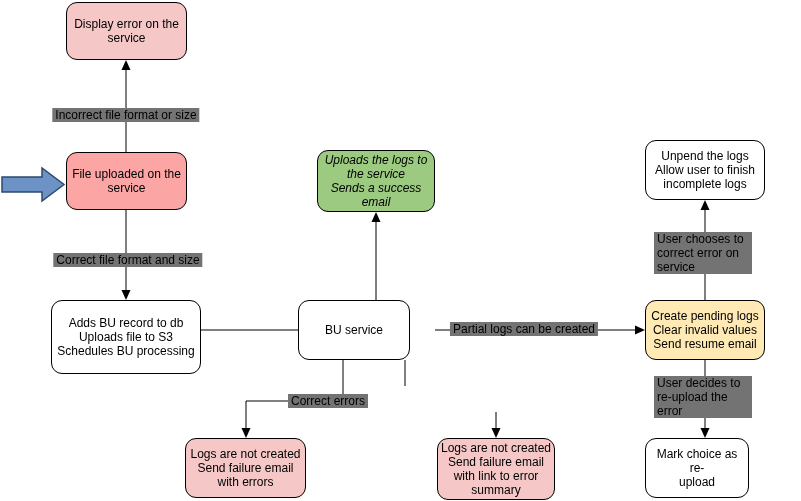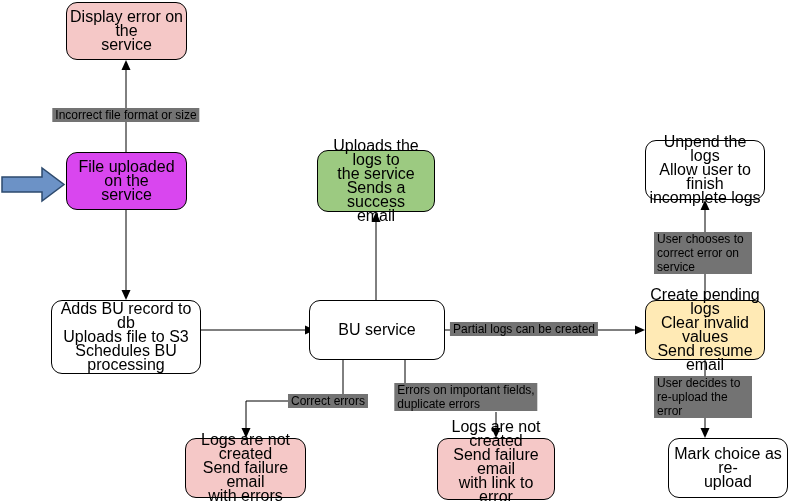--- a/index.html
+++ b/index.html
@@ -5,26 +5,26 @@
   html,body{margin:0;padding:0;background:#fff;}
   #canvas{
     position:relative;width:801px;height:501px;background:#ffffff;
     font-family:"Liberation Sans", sans-serif;color:#000;overflow:hidden;
   }
   #edges{position:absolute;left:0;top:0;width:801px;height:501px;}
   .node{
     position:absolute;box-sizing:border-box;
     border:1px solid #000;border-radius:11px;
     display:flex;align-items:center;justify-content:center;
-    text-align:center;font-size:16px;line-height:14px;
+    text-align:center;font-size:12px;line-height:14px;
     white-space:pre-line;padding:2px;z-index:2;
   }
   .pink{background:#f5c8c7;}
-  .blue{background:#d946ef;}
-  .green{background:#9cca81;}
+  .blue{background:#fca5a5;}
+  .green{background:#9cca81;font-style:italic;}
   .yellow{background:#ffeab5;}
   .white{background:#ffffff;}
   .elabel{
     position:absolute;transform:translate(-50%,-50%);
     background:#737373;padding:0 3px;font-size:12px;line-height:14px;
     white-space:pre-line;text-align:left;z-index:1;
   }
   .edge{stroke:#000;stroke-width:1;fill:none;}
   .head{fill:#000;stroke:none;}
 </style>
@@ -60,46 +60,45 @@
     <polygon class="head" points="246,438 241.5,428 250.5,428"></polygon>
 
     <path class="edge" d="M405,360 L405,386"></path>
     <path class="edge" d="M496,412 L496,428"></path>
     <polygon class="head" points="496,438 491.5,428 500.5,428"></polygon>
 
     <polygon points="2,177 42,177 42,168 64,184.5 42,201 42,192 2,192" fill="#6c92c6" stroke="#2d4a6d" stroke-width="1.5"></polygon>
   </svg>
 
   <div class="elabel" style="left:126px;top:115px">Incorrect file format or size</div>
+  <div class="elabel" style="left:128px;top:260px">Correct file format and size</div>
   <div class="elabel" style="left:524px;top:329px">Partial logs can be created</div>
   <div class="elabel" style="left:703px;top:253px">User chooses to correct error on service</div>
   <div class="elabel" style="left:703px;top:397px">User decides to re-upload the error</div>
   <div class="elabel" style="left:328px;top:401px">Correct errors</div>
-  <div class="elabel" style="left:466px;top:397px">Errors on important fields,
-duplicate errors</div>
 
   <div class="node pink" style="left:66px;top:2px;width:121px;height:58px">Display error on the
 service</div>
   <div class="node blue" style="left:66px;top:152px;width:121px;height:58px">File uploaded on the
 service</div>
   <div class="node white" style="left:51px;top:300px;width:150px;height:74px">Adds BU record to db
 Uploads file to S3
 Schedules BU processing</div>
-  <div class="node white" style="left:309px;top:300px;width:136px;height:60px">BU service</div>
+  <div class="node white" style="left:298px;top:300px;width:112px;height:60px">BU service</div>
   <div class="node green" style="left:317px;top:150px;width:118px;height:62px">Uploads the logs to
 the service
 Sends a success
 email</div>
   <div class="node white" style="left:645px;top:140px;width:120px;height:60px">Unpend the logs
 Allow user to finish
 incomplete logs</div>
   <div class="node yellow" style="left:645px;top:300px;width:120px;height:60px">Create pending logs
 Clear invalid values
 Send resume email</div>
-  <div class="node white" style="left:668px;top:438px;width:120px;height:60px">Mark choice as re-
+  <div class="node white" style="left:645px;top:438px;width:104px;height:60px">Mark choice as re-
 upload</div>
   <div class="node pink" style="left:185px;top:438px;width:121px;height:60px">Logs are not created
 Send failure email
 with errors</div>
   <div class="node pink" style="left:437px;top:438px;width:118px;height:62px">Logs are not created
 Send failure email
 with link to error
 summary</div>
 
 </div>

